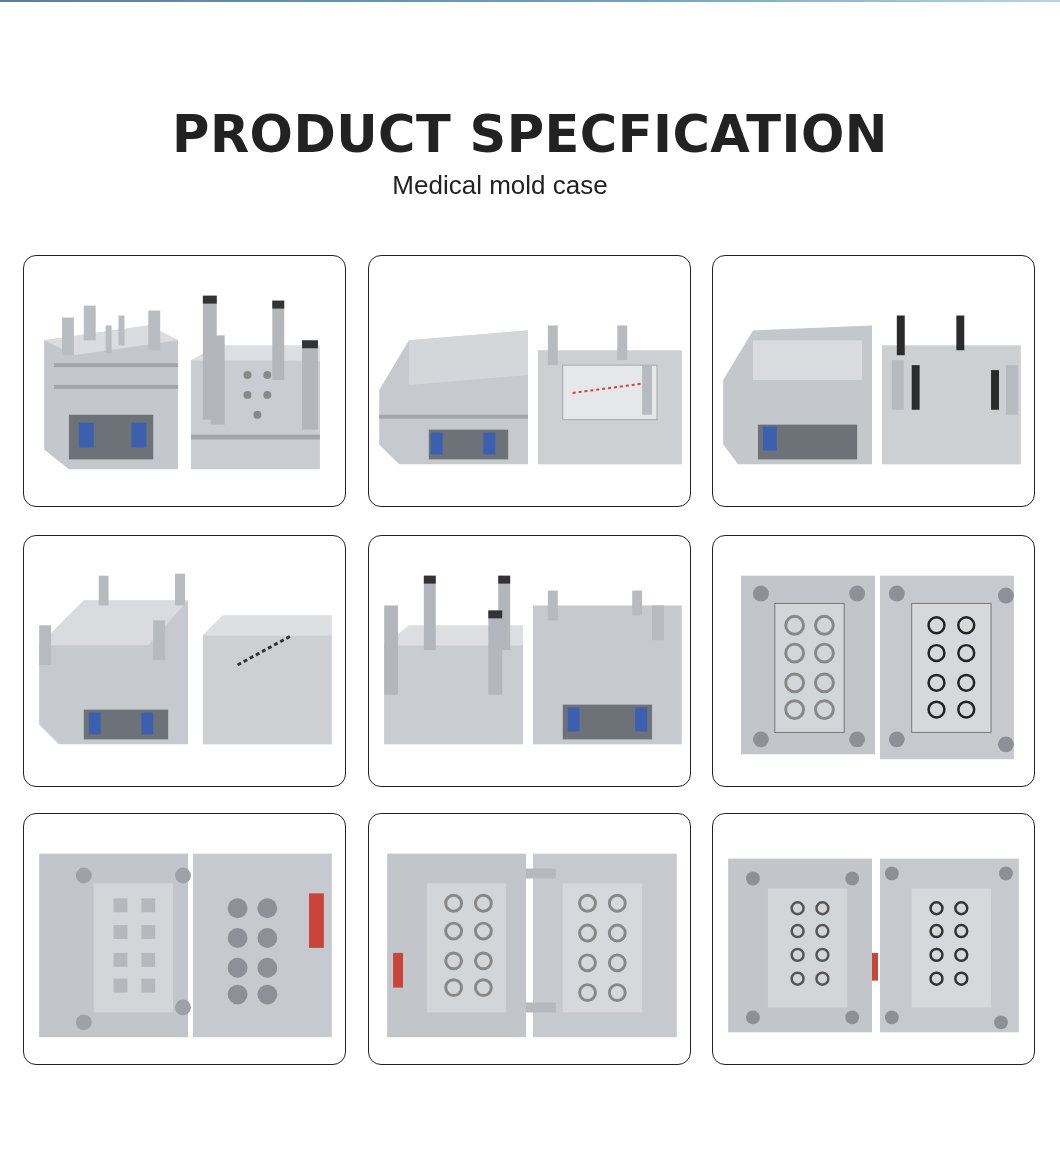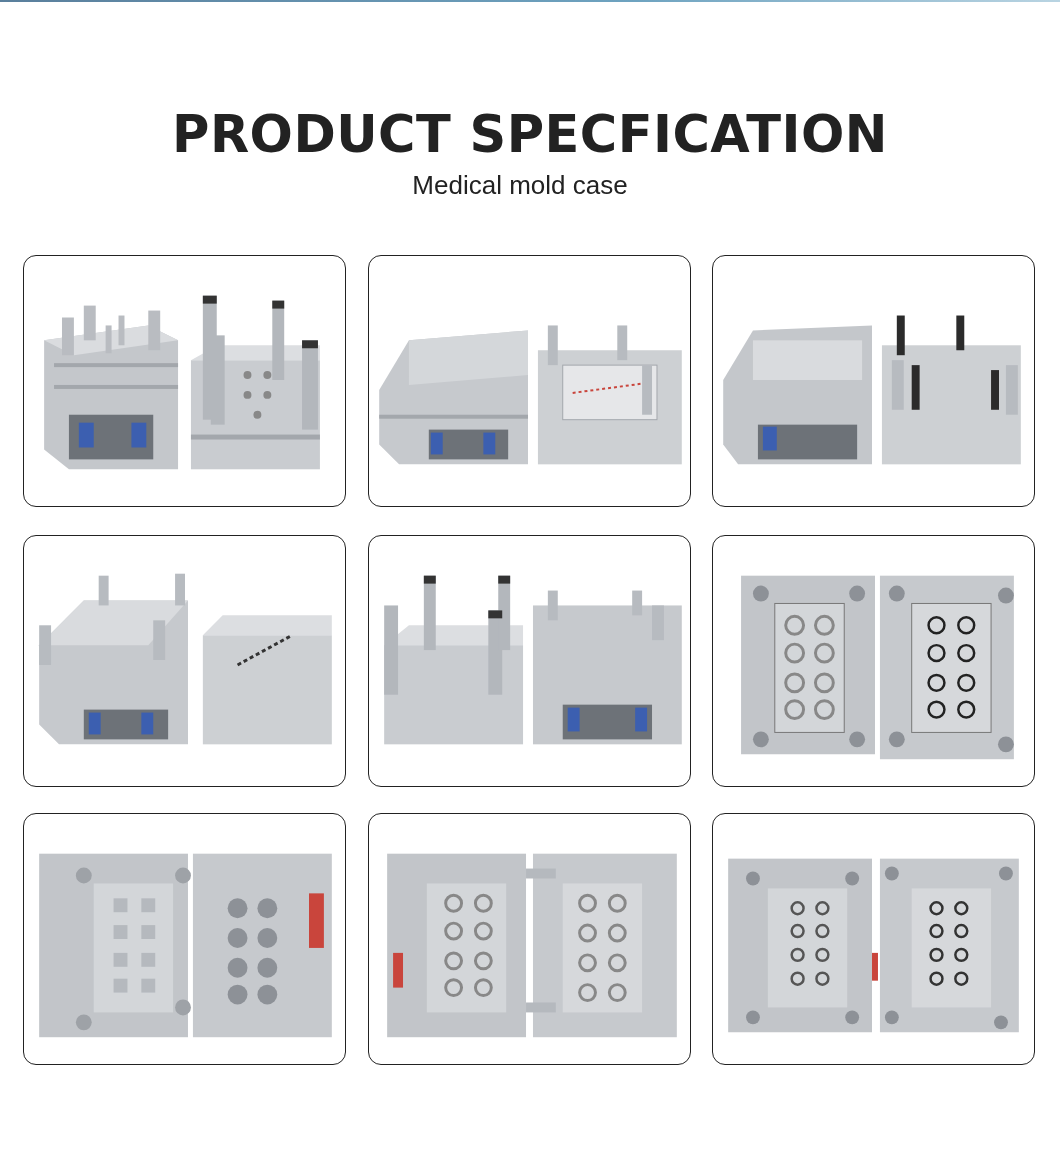--- a/index.html
+++ b/index.html
@@ -1,19 +1,19 @@
 <!DOCTYPE html>
 <html><head>
 <meta charset="utf-8">
 <style>
   html,body{margin:0;padding:0;background:#fff;}
   body{width:1060px;height:1169px;position:relative;overflow:hidden;font-family:"Liberation Sans",sans-serif;}
   .topbar{position:absolute;left:0;top:0;width:1060px;height:2px;background:linear-gradient(90deg,#5a7f9c,#6ea3c0 60%,#b9d4e2);}
   .title{position:absolute;left:0;top:104px;width:1060px;text-align:center;font-size:52px;font-weight:bold;color:#222;letter-spacing:0.5px;font-family:"DejaVu Sans",sans-serif;transform:scaleX(0.98);}
-  .subtitle{position:absolute;left:0;top:170px;width:1000px;text-align:center;font-size:26px;color:#222;font-family:"Liberation Sans",sans-serif;margin-left:20px;}
+  .subtitle{position:absolute;left:0;top:170px;width:1000px;text-align:center;font-size:26px;color:#222;font-family:"Liberation Sans",sans-serif;}
   .card{position:absolute;width:323px;height:252px;border:1.6px solid #222;border-radius:13px;background:#fff;box-sizing:border-box;overflow:hidden;}
   .card svg{position:absolute;left:0;top:0;width:100%;height:100%;}
 </style>
 </head>
 <body>
 
 <div class="topbar"></div>
 <div class="title">PRODUCT SPECFICATION</div>
 <div class="subtitle">Medical mold case</div>
 

